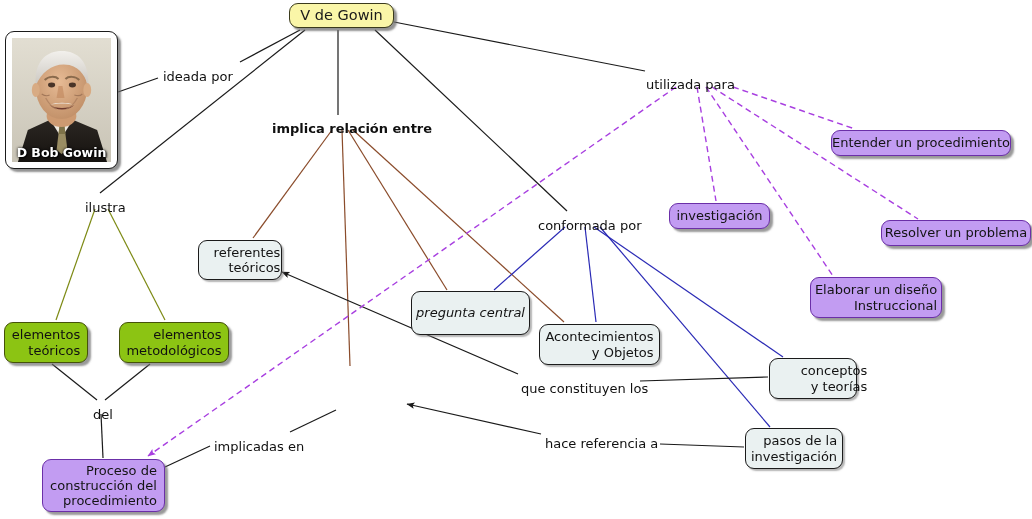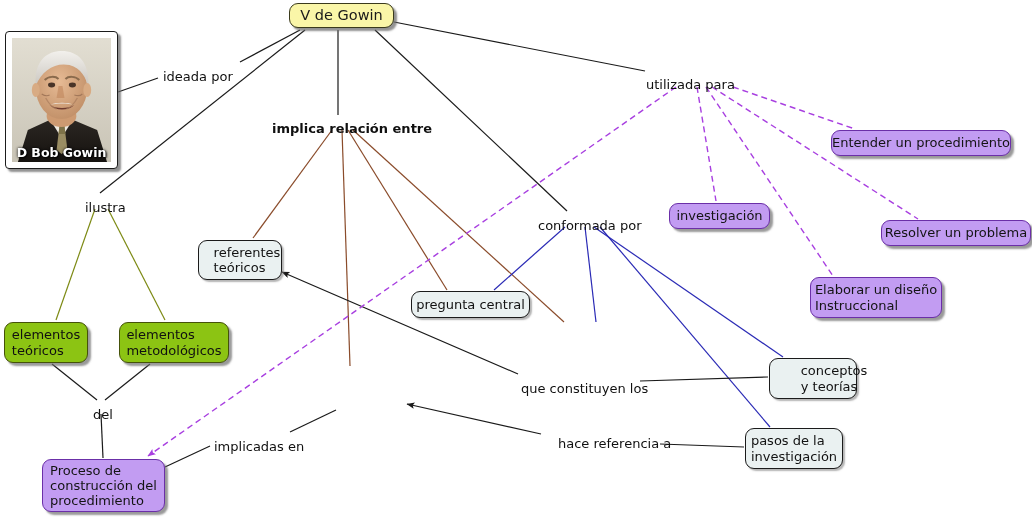--- a/index.html
+++ b/index.html
@@ -20,21 +20,21 @@
     left: 0; top: 0;
     width: 1032px;
     height: 519px;
   }
   .node {
     position: absolute;
     box-sizing: border-box;
     display: flex;
     align-items: center;
     justify-content: center;
-    text-align: left;
+    text-align: right;
     border-radius: 9px;
     line-height: 1.18;
     white-space: pre-line;
     z-index: 5;
   }
   .node-title {
     background: #faf6a8;
     border: 1.3px solid #3a3a1c;
     color: #1a1a1a;
     font-size: 14.5px;
@@ -66,21 +66,21 @@
     font-size: 13px;
     color: #101010;
     white-space: nowrap;
     z-index: 6;
     background: transparent;
   }
   .photo {
     position: absolute;
     box-sizing: border-box;
     border: 1.5px solid #1b1b1b;
-    border-radius: 4px;
+    border-radius: 9px;
     background: #ffffff;
     padding: 6px;
     box-shadow: 3px 3px 2px rgba(110,110,110,0.75);
     z-index: 7;
   }
   .photo-inner {
     position: relative;
     width: 100%;
     height: 100%;
     overflow: hidden;
@@ -188,21 +188,23 @@
         <path d="M34 60 C38 67 42 70 45 71" stroke="#a87c5c" stroke-width="1.4" fill="none" opacity="0.7"></path>
         <path d="M66 60 C62 67 58 70 55 71" stroke="#a87c5c" stroke-width="1.4" fill="none" opacity="0.7"></path>
       </svg>
       <div class="photo-caption">D Bob Gowin</div>
     </div>
   </div>
 
 <div class="node node-title" style="left: 289px; top: 3px; width: 105px; height: 25px;"><span>V de Gowin</span></div>
     <div class="node node-light" style="left: 198px; top: 240px; width: 84px; height: 40px; padding-left: 14px;"><span>referentes
 teóricos</span></div>
-    <div class="node node-light" style="left: 411px; top: 291px; width: 119px; height: 27px;"><span>pregunta central</span></div>
+    <div class="node node-light" style="left: 411px; top: 291px; width: 119px; height: 44px; font-style: italic;"><span>pregunta central</span></div>
+    <div class="node node-light" style="left: 539px; top: 324px; width: 121px; height: 41px;"><span>Acontecimientos
+y Objetos</span></div>
     <div class="node node-light" style="left: 769px; top: 358px; width: 88px; height: 41px; padding-left: 42px;"><span>conceptos
 y teorías</span></div>
     <div class="node node-light" style="left: 745px; top: 428px; width: 98px; height: 41px;"><span>pasos de la
 investigación</span></div>
     <div class="node node-green" style="left: 4px; top: 322px; width: 84px; height: 41px;"><span>elementos
 teóricos</span></div>
     <div class="node node-green" style="left: 119px; top: 322px; width: 110px; height: 41px;"><span>elementos
 metodológicos</span></div>
     <div class="node node-purple" style="left: 42px; top: 459px; width: 123px; height: 53px;"><span>Proceso de
 construcción del
@@ -213,14 +215,14 @@
     <div class="node node-purple" style="left: 810px; top: 277px; width: 132px; height: 41px;"><span>Elaborar un diseño
 Instruccional</span></div>
     <div class="label" style="left: 163px; top: 69px;">ideada por</div>
     <div class="label" style="left: 272px; top: 121px; font-weight: bold;">implica relación entre</div>
     <div class="label" style="left: 646px; top: 77px;">utilizada para</div>
     <div class="label" style="left: 85px; top: 200px;">ilustra</div>
     <div class="label" style="left: 538px; top: 218px;">conformada por</div>
     <div class="label" style="left: 93px; top: 407px;">del</div>
     <div class="label" style="left: 214px; top: 439px;">implicadas en</div>
     <div class="label" style="left: 521px; top: 381px;">que constituyen los</div>
-    <div class="label" style="left: 545px; top: 436px; margin-left: 13px;">hace referencia a</div>
+    <div class="label" style="left: 545px; top: 436px;">hace referencia a</div>
   </div>
 
 </body></html>

